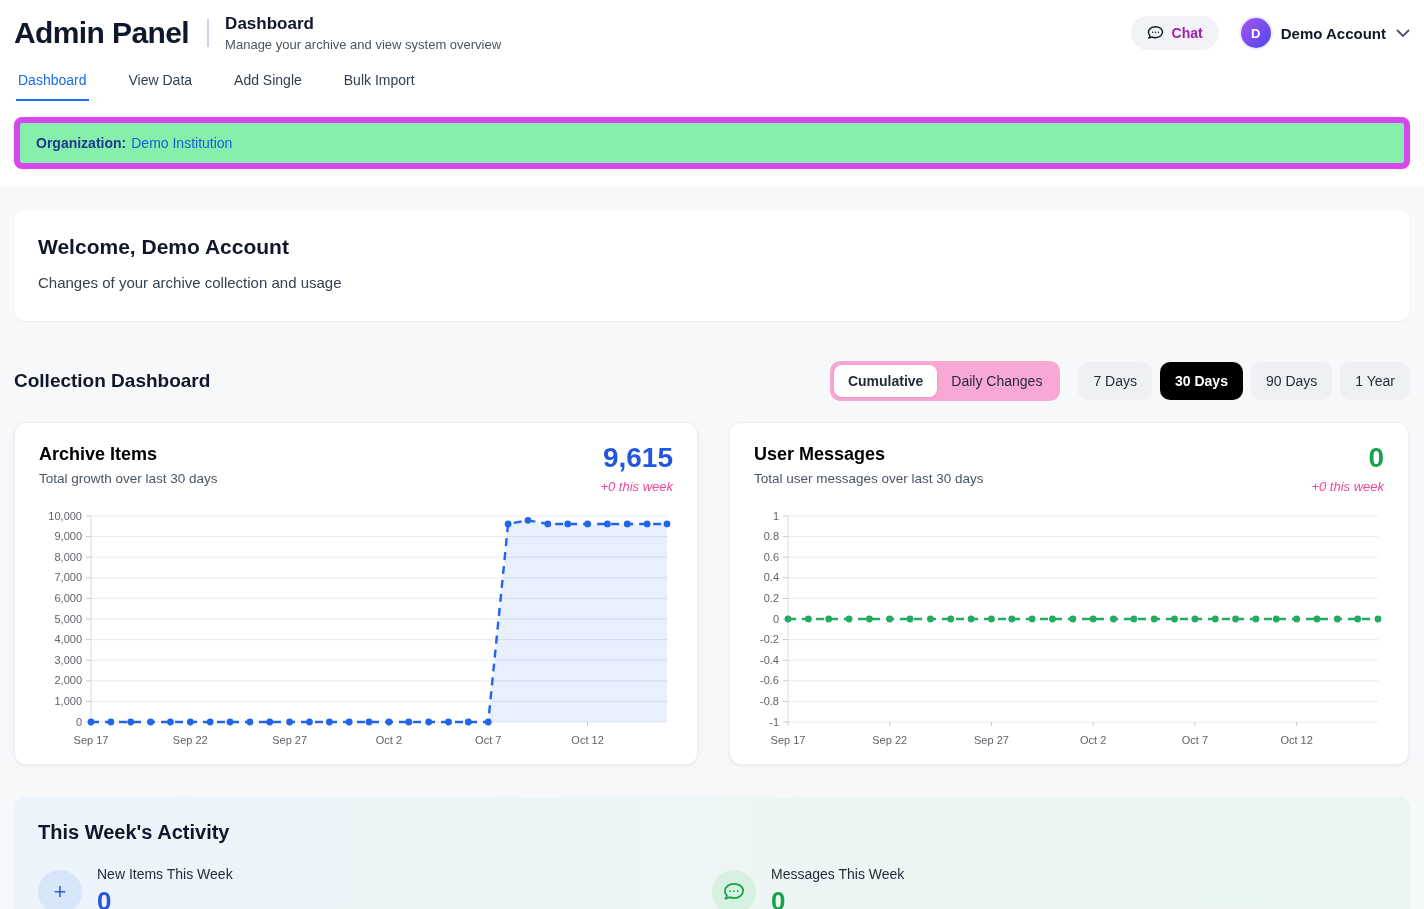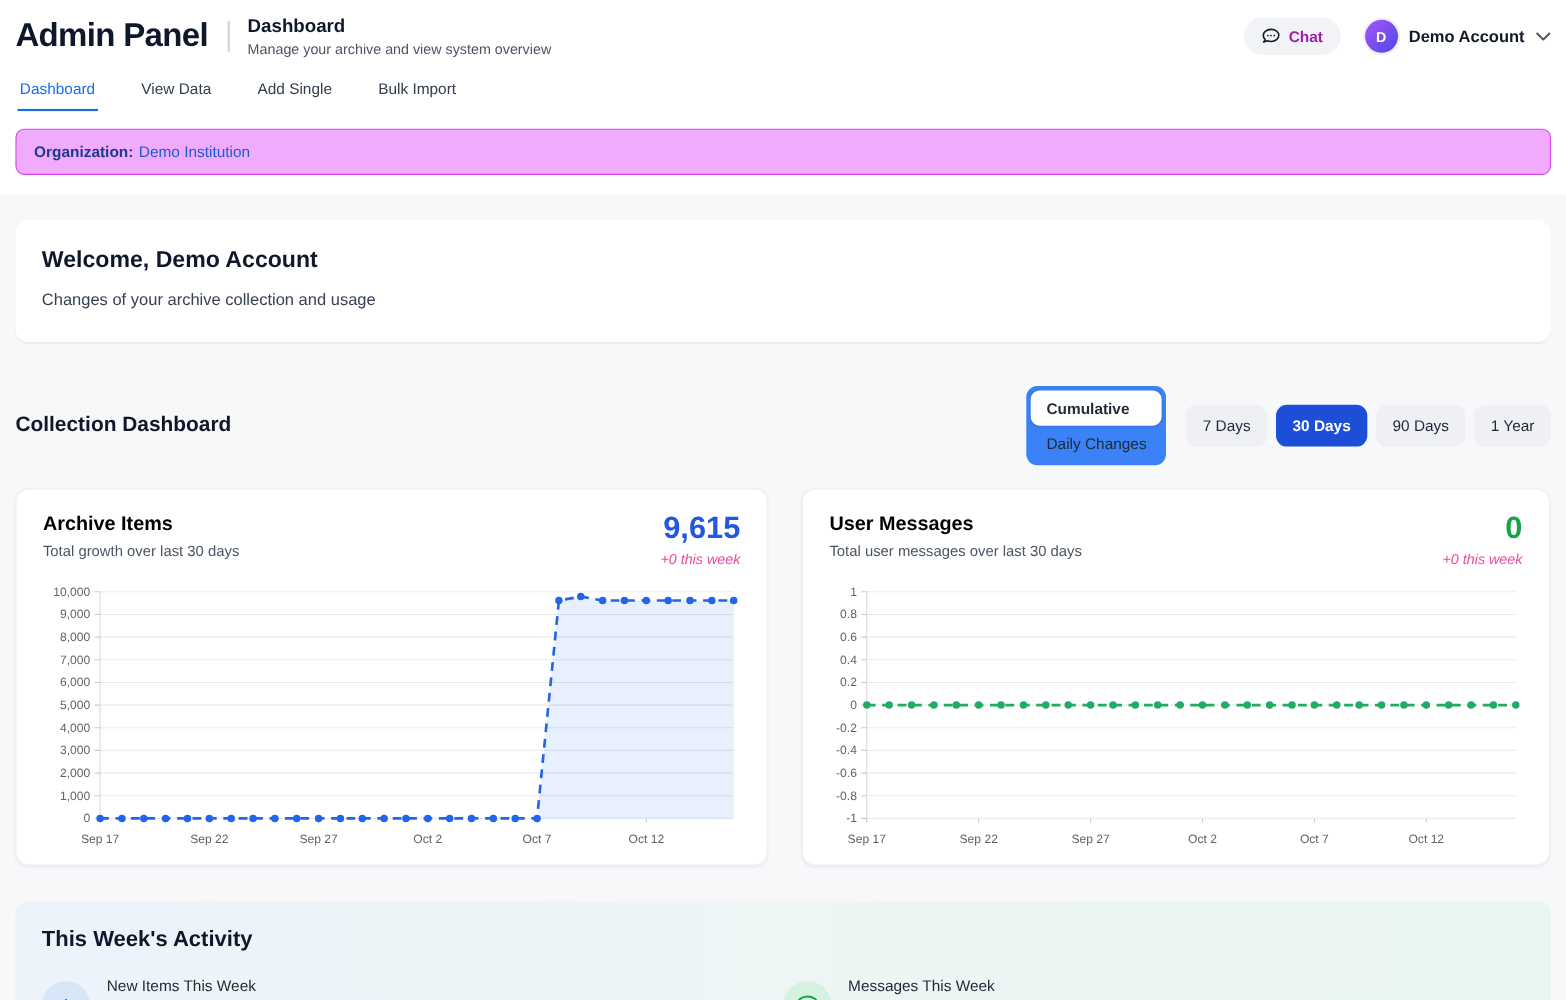--- a/index.html
+++ b/index.html
@@ -23,44 +23,44 @@
             color:#fff; font-size:13px; font-weight:700; display:flex; align-items:center;
             justify-content:center; box-shadow:0 0 0 2px #efeefe; }
   .account-name { font-size:15px; font-weight:700; color:#111827; }
 
   
   .tabs { display:flex; gap:38px; margin-top:16px; padding:0 2px; }
   .tab { font-size:14px; color:#333d4d; padding:4px 2px 11px 2px; border-bottom:2.5px solid transparent; cursor:pointer; }
   .tab.active { color:#1a6ceb; border-bottom-color:#1a6ceb; }
 
   
-  .org-banner { margin:16px 14px 0 14px; background:#f0abfc; border:1px solid #d946ef;
+  .org-banner { margin:16px 14px 0 14px; background:#86efac; border:6px solid #d946ef;
                 border-radius:8px; padding:12px 16px; font-size:14px; }
   .org-label { font-weight:700; color:#1e3a8a; }
   .org-value { color:#1d5bd6; margin-left:5px; }
 
   
   .main { background:#f7f8fa; margin-top:18px; padding:23px 14px 14px 14px; min-height:712px; }
 
   .welcome-card { background:#fff; border-radius:12px; padding:25px 24px 30px 24px;
                   box-shadow:0 1px 2px rgba(16,24,40,.05); }
   .welcome-title { font-size:21px; font-weight:800; color:#0f172a; }
   .welcome-sub { font-size:15px; color:#374151; margin-top:15px; }
 
   
   .overview-row { display:flex; align-items:center; justify-content:space-between; margin:40px 0 21px 0; }
   .overview-title { font-size:19px; font-weight:800; color:#0f172a; }
   .controls { display:flex; align-items:center; gap:18px; }
-  .seg { display:flex; background:#3b82f6; border-radius:10px; padding:4px;flex-direction:column; }
+  .seg { display:flex; background:#f9a8d4; border-radius:10px; padding:4px; }
   .seg-opt { font-size:14px; color:#1f2937; padding:8px 14px; border-radius:8px; cursor:pointer; white-space:nowrap; }
   .seg-opt.selected { background:#fff; font-weight:600; box-shadow:0 1px 3px rgba(16,24,40,.12); }
   .ranges { display:flex; gap:8px; }
   .range-btn { font-size:14px; font-weight:500; color:#1f2937; background:#eef0f3; border:none;
                border-radius:10px; padding:11px 15px; cursor:pointer; font-family:inherit; white-space:nowrap; }
-  .range-btn.active { background:#1d4ed8; color:#fff; font-weight:600; }
+  .range-btn.active { background:#000000; color:#fff; font-weight:600; }
 
   
   .charts-grid { display:grid; grid-template-columns:684px 680px; gap:31px; }
   .chart-card { background:#fff; border:1px solid #edeff2; border-radius:12px;
                 box-shadow:0 1px 3px rgba(16,24,40,.06); padding:21px 24px 12px 24px; }
   .chart-head { display:flex; justify-content:space-between; align-items:flex-start; }
   .chart-title { font-size:18px; font-weight:700; color:#000000; }
   .chart-sub { font-size:13.5px; color:#4b5563; margin-top:6px; }
   .chart-stats { text-align:right; }
   .total { font-size:28px; font-weight:800; line-height:1; }

